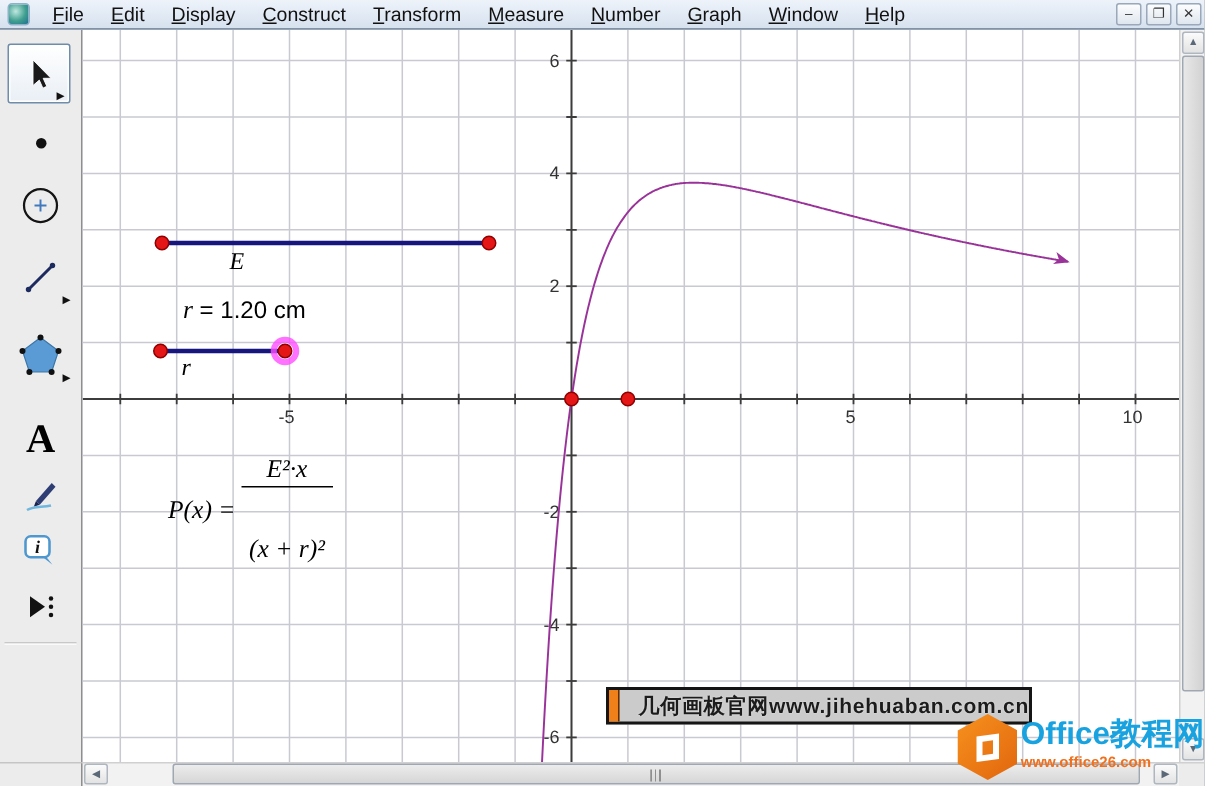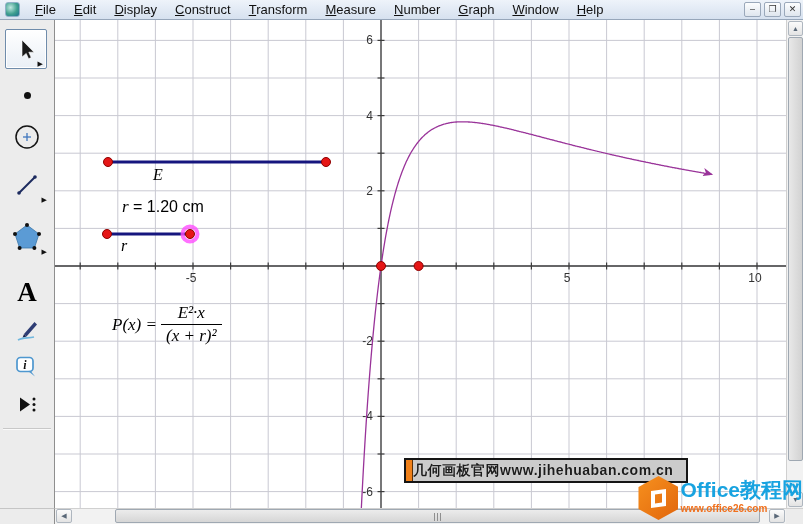--- a/index.html
+++ b/index.html
@@ -57,31 +57,31 @@
   .seglabel { font-family:"Liberation Serif", serif; font-style:italic;
               font-size:16px; color:#000; }
   #meas-E { left:79px; top:86px; }
   #label-E { left:98px; top:146px; }
   #meas-r { left:67px; top:177px; }
   #label-r { left:66px; top:217px; }
   #formula { left:57px; top:283px; display:inline-flex; align-items:center;
              font-family:"Liberation Serif", serif; font-style:italic;
              font-size:17px; color:#000; }
   #formula .frac { display:inline-flex; flex-direction:column; text-align:center;
-                   margin-left:4px; }
+                   margin-left:4px;gap:30px; }
   #formula .num { padding:0 5px 1px; border-bottom:1.5px solid #000; }
   #formula .den { padding:1px 5px 0;font-style:italic; }
 
   
   #wm-jihe { left:349px; top:438px; width:284px; height:25px;
              background:#cbcbcb; border:2px solid #151515;
              display:flex; align-items:stretch; z-index:20; }
   #wm-jihe .wm-bar { width:7px; background:#f08019; border-right:1px solid #5a3008; }
   #wm-jihe .wm-text { flex:1; font-size:14px; font-weight:bold; color:#1c1c1c;
-                      line-height:21px; text-align:left; letter-spacing:0.5px;
+                      line-height:21px; text-align:right; letter-spacing:0.5px;
                       text-shadow:0 0 1px #f4f4f4; }
 
   
   #vscroll { width:17px; background:#f2f2f2; border-left:1px solid #d0d0d0;
              position:relative; flex:0 0 auto; }
   .sbtn { position:absolute; background:linear-gradient(#fbfbfb,#e3e3e3);
           border:1px solid #aeb6bf; color:#5a6878; display:flex; align-items:center;
           justify-content:center; border-radius:2px; }
   #vs-up { top:1px; left:1px; width:15px; height:15px; font-size:7px; }
   #vs-down { bottom:1px; left:1px; width:15px; height:15px; font-size:7px; }

